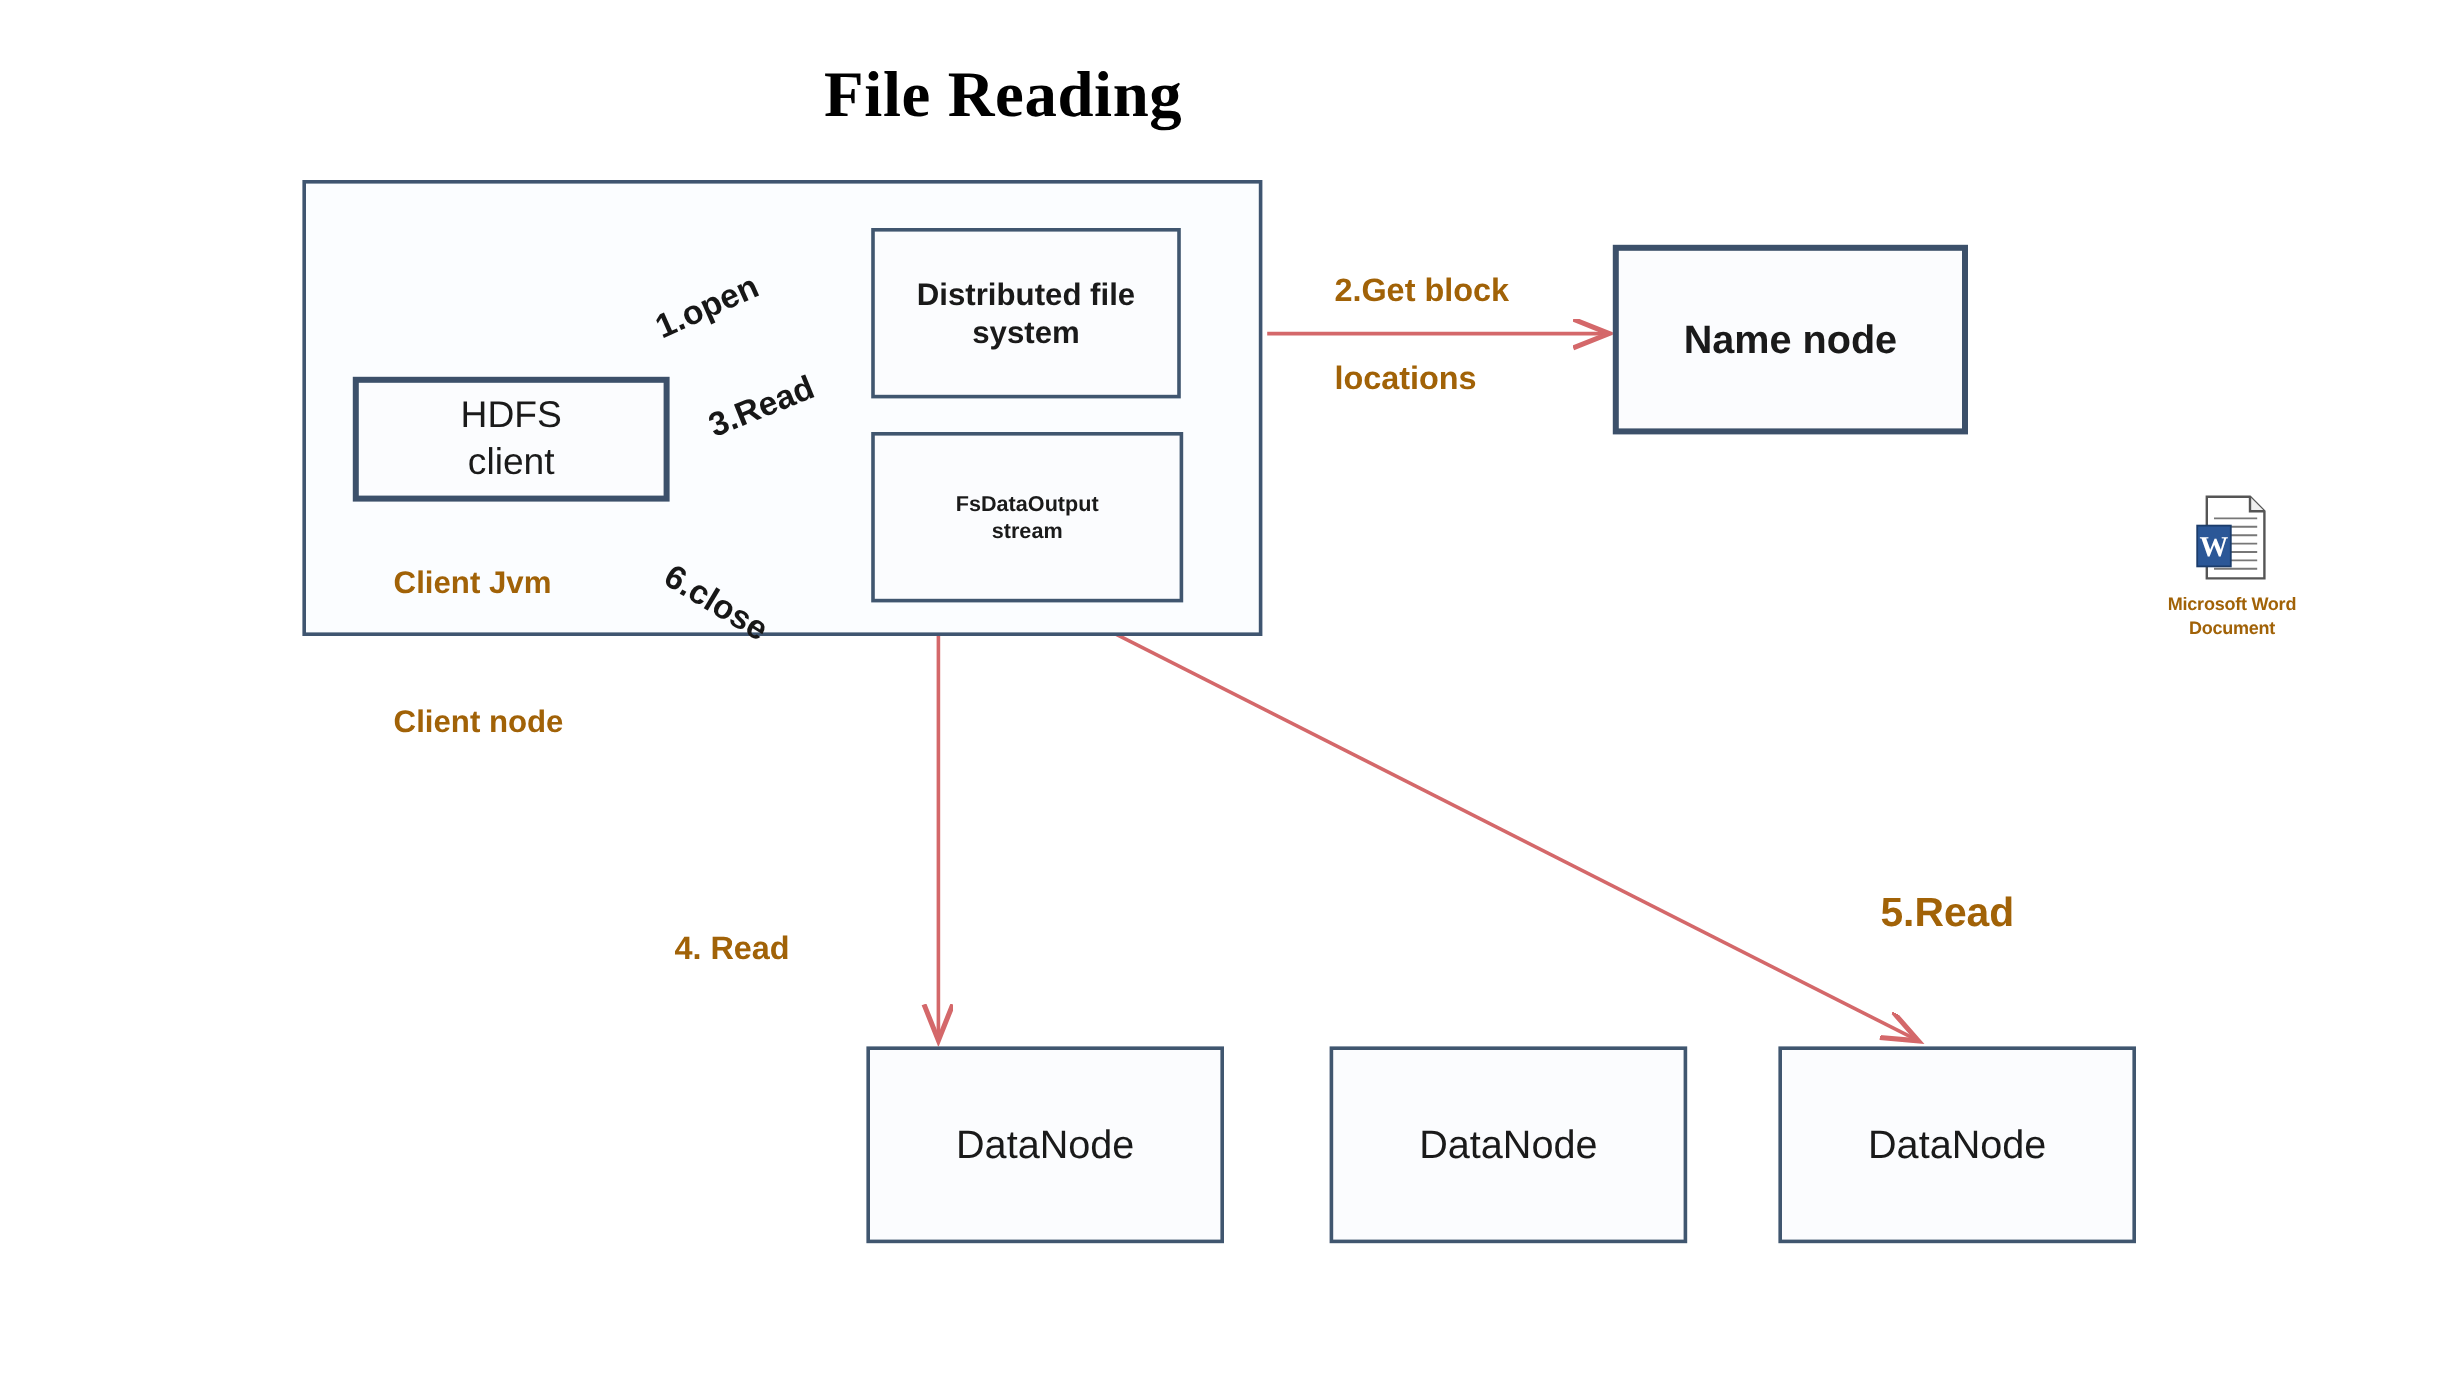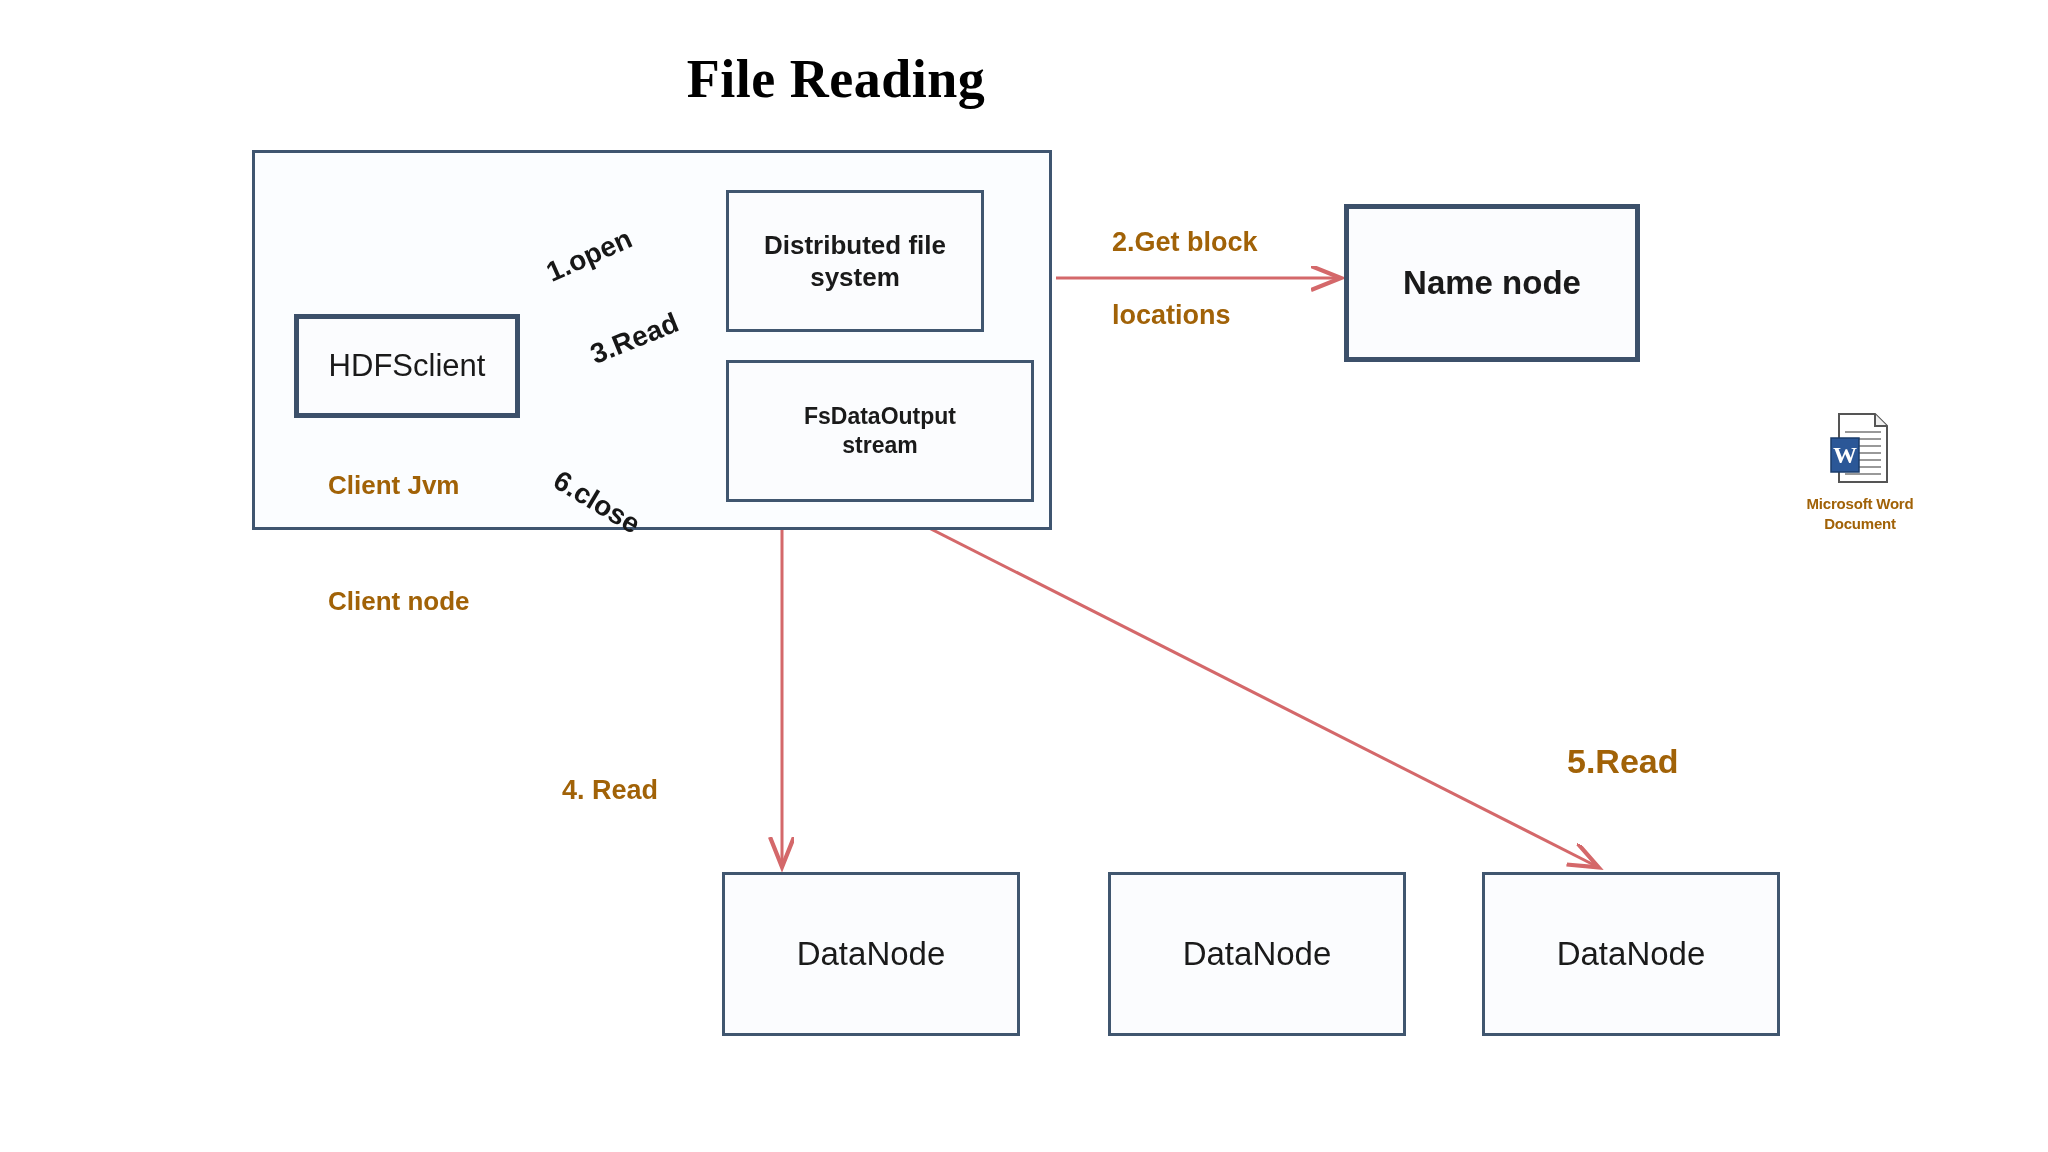--- a/index.html
+++ b/index.html
@@ -59,37 +59,37 @@
     position: absolute;
     box-sizing: border-box;
     background: #fbfdff;
     border: 3px solid #3f5570;
   }
 
   
   #client-container { left: 252px; top: 150px; width: 800px; height: 380px; }
 
   #hdfs-client-box {
-    left: 294px; top: 314px; width: 226px; height: 104px;
+    left: 294px; top: 314px; width: 264px; height: 104px;
     font-size: 31px;
     border-width: 5px;
-    flex-direction: row;
+    flex-direction: column;
   }
 
   #dfs-box {
     left: 726px; top: 190px; width: 258px; height: 142px;
     font-size: 26px;
     font-weight: 600;
     flex-direction: column;
     border-width: 3px;
   }
 
   #fsdata-box {
-    left: 726px; top: 360px; width: 308px; height: 142px;
-    font-size: 23px;
+    left: 726px; top: 360px; width: 260px; height: 142px;
+    font-size: 18px;
     font-weight: 600;
     flex-direction: column;
     border-width: 3px;
   }
 
   #namenode-box {
     left: 1344px; top: 204px; width: 296px; height: 158px;
     font-size: 33px;
     border-width: 5px;
     font-weight: bold;

